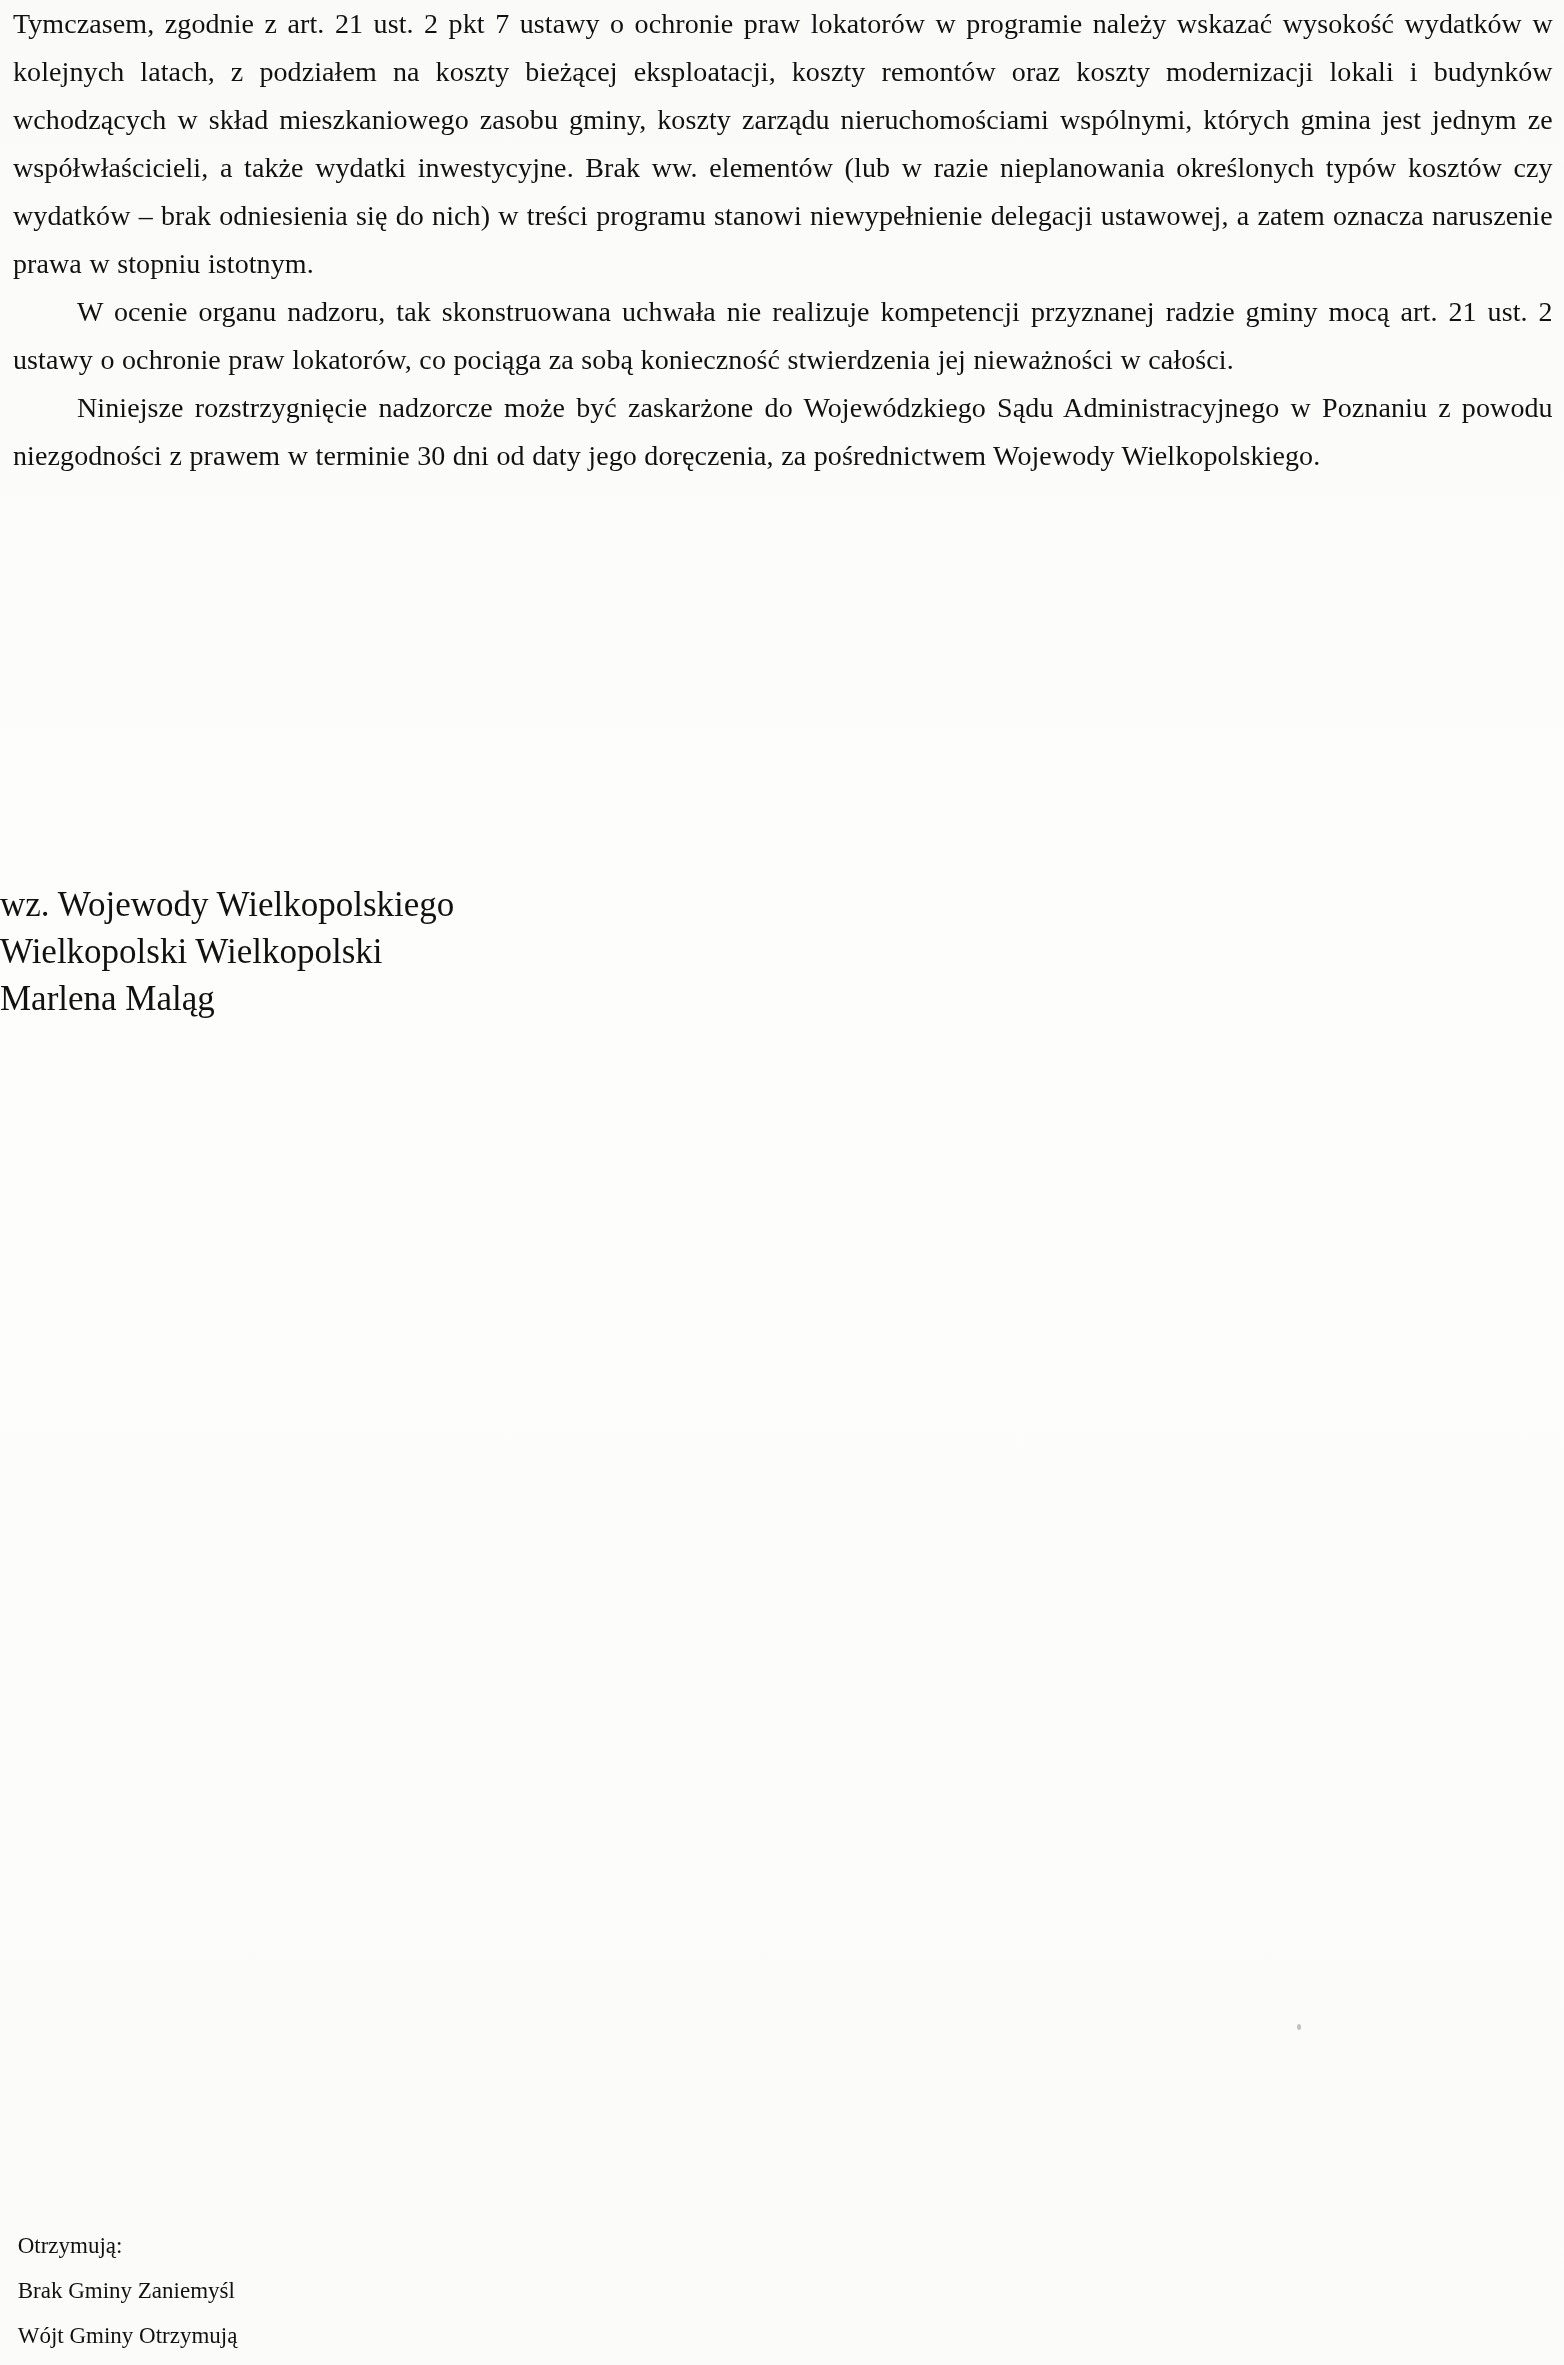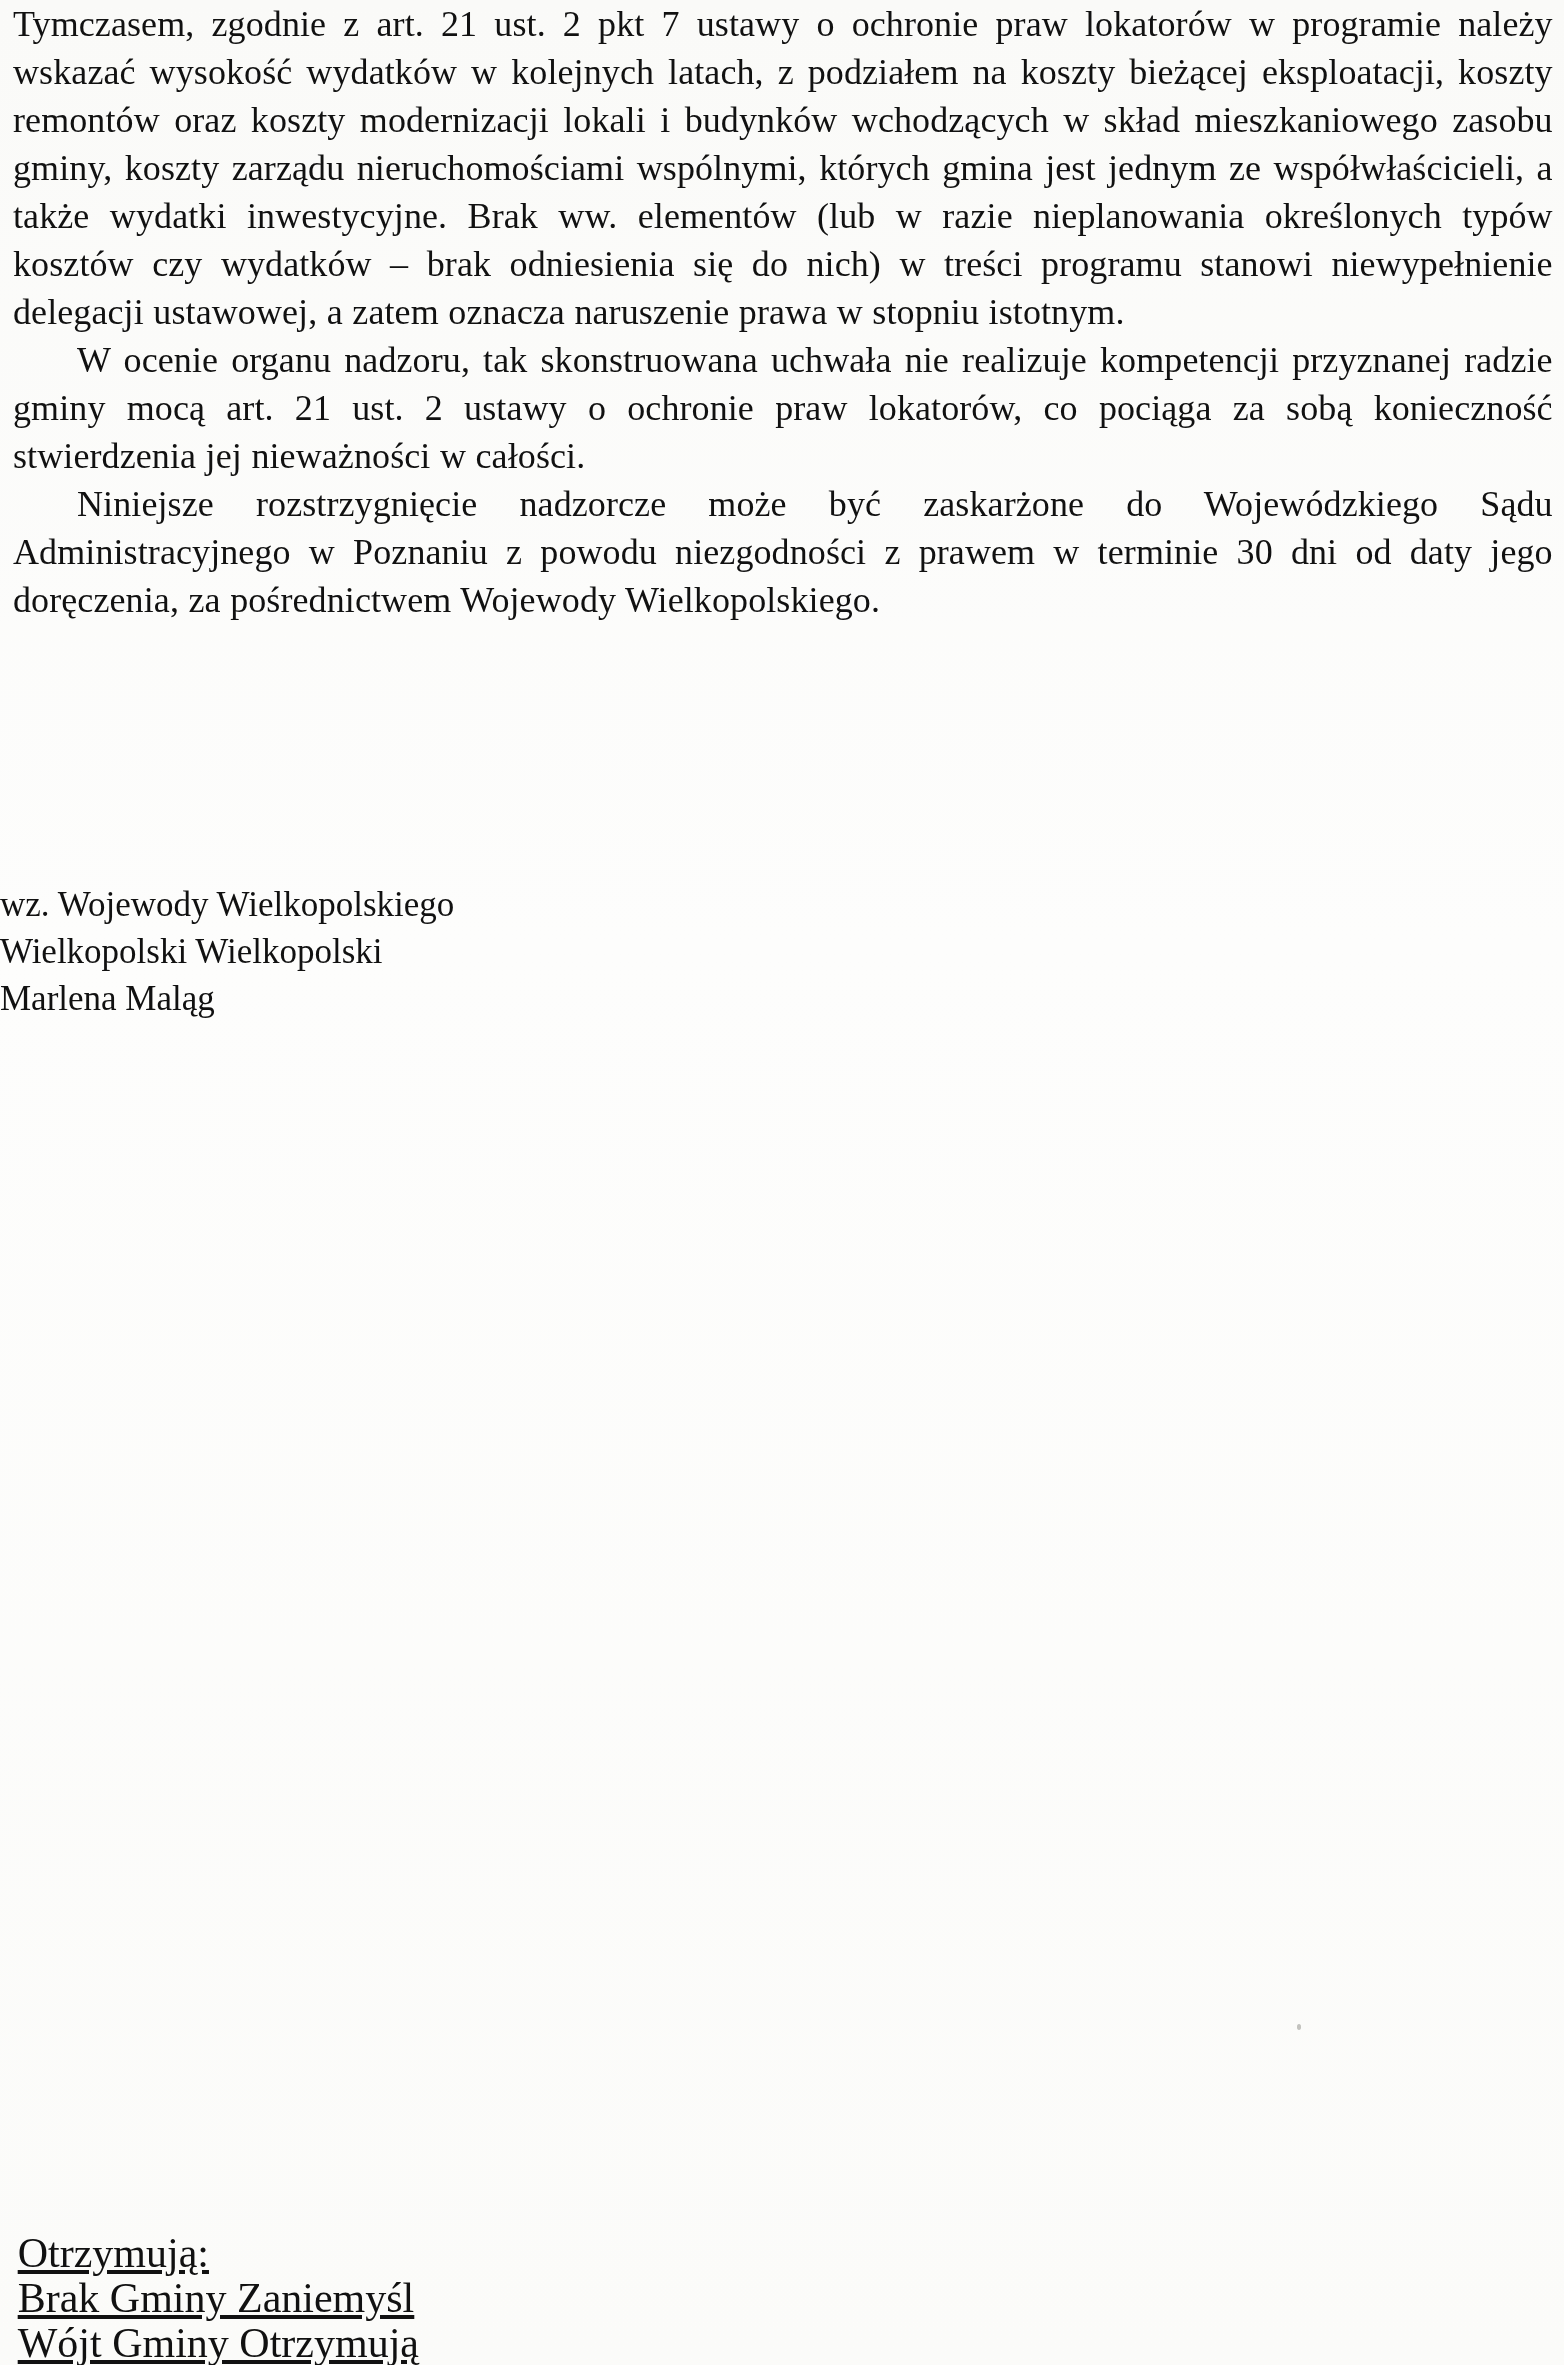--- a/index.html
+++ b/index.html
@@ -29,21 +29,21 @@
       linear-gradient(180deg, rgba(250,250,248,1) 0%, rgba(253,253,252,1) 40%, rgba(251,251,249,1) 100%);
     pointer-events: none;
     z-index: 0;
   }
   .content {
     position: relative;
     z-index: 1;
     padding: 0 11.3px 0 13px;
   }
   .body-text {
-    font-size: 36px;
+    font-size: 28px;
     line-height: 48px;
     text-align: justify;
     text-justify: inter-word;
     letter-spacing: 0.1px;
     word-spacing: 0.4px;
   }
   p.para {
     margin: 0;
     text-indent: 0;
   }
@@ -63,24 +63,23 @@
   }
   .signature .sig-line {
     display: block;
     padding-right: 68px;
   }
   
   .footer {
     position: absolute;
     z-index: 1;
     left: 17.7px;
-    bottom: 0;
-    font-size: 42px;
+    bottom: 8px;
+    font-size: 23px;
     line-height: 45px;
-    text-decoration: underline;
   }
   .footer .foot-line {
     display: block;
     white-space: nowrap;
   }
   
   .speck {
     position: absolute;
     z-index: 1;
     width: 4px;

